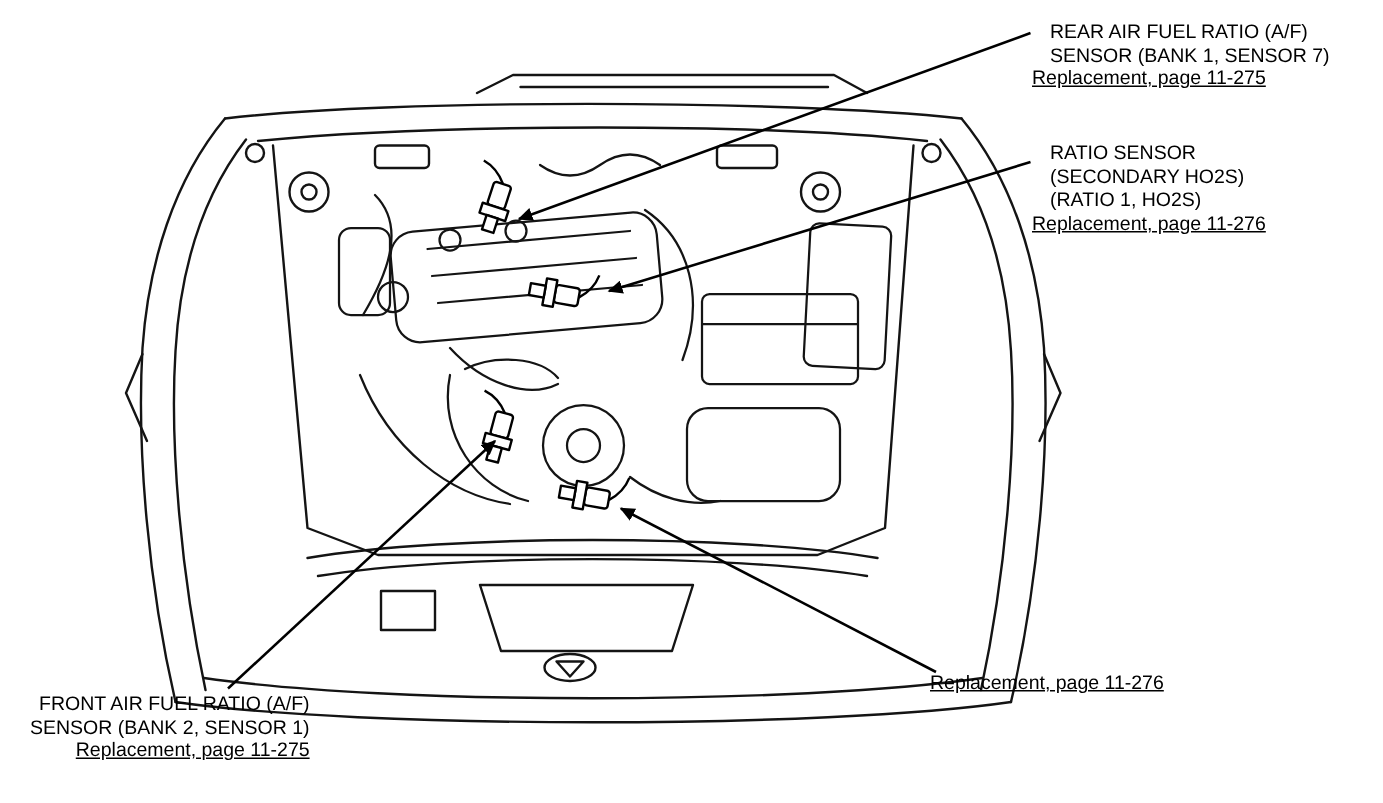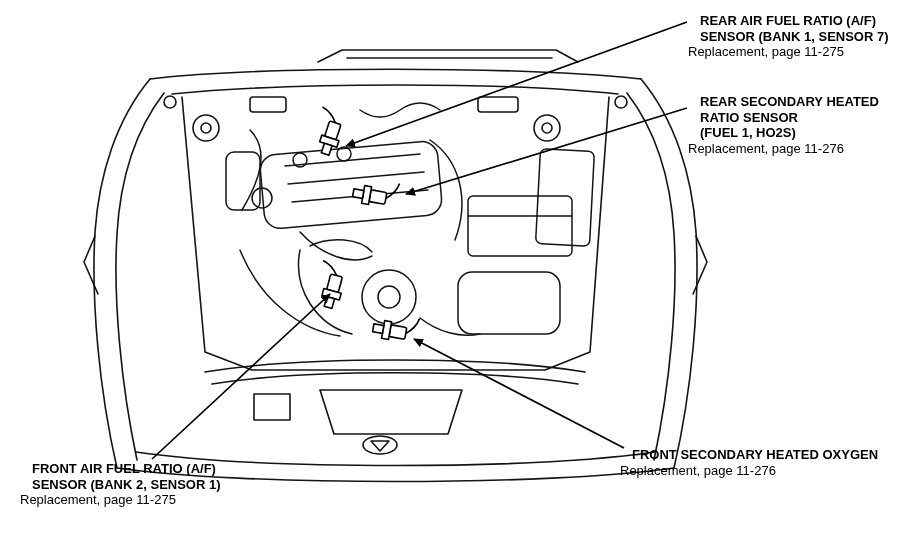--- a/index.html
+++ b/index.html
@@ -9,22 +9,22 @@
     font-family:"Liberation Sans",sans-serif;
     color:#000;
   }
   .stage{position:absolute;inset:0;}
   svg{position:absolute;left:0;top:0;}
   .callout{
     position:absolute;
     font-size:13px;line-height:15.5px;letter-spacing:0;
     white-space:nowrap;
   }
-  .callout .b{font-weight:700;padding-left:12px;}
-  .callout .n{font-weight:400;}
+  .callout .b{font-weight:400;padding-left:12px;}
+  .callout .n{font-weight:400;text-decoration:underline;}
 </style>
 </head>
 <body>
 
 <div class="stage">
 
   <svg width="922" height="535" viewBox="0 0 922 535">
     <defs>
       <marker id="arrow" markerWidth="11" markerHeight="9" refX="9" refY="4.5" orient="auto" markerUnits="userSpaceOnUse">
         <path d="M0,0 L10,4.5 L0,9 Z" fill="#000"></path>
@@ -133,30 +133,29 @@
     </g>
   </svg>
 
   <div class="callout" style="left:688px;top:13px;">
     <div class="b">REAR AIR FUEL RATIO (A/F)</div>
     <div class="b">SENSOR (BANK 1, SENSOR 7)</div>
     <div class="n">Replacement, page 11-275</div>
   </div>
 
   <div class="callout" style="left:688px;top:94px;">
-    <div class="b">REAR SECONDARY HEATED</div>
     <div class="b">RATIO SENSOR</div>
-    <div class="b">(FUEL 1, HO2S)</div>
+    <div class="b">(SECONDARY HO2S)</div>
+    <div class="b">(RATIO 1, HO2S)</div>
     <div class="n">Replacement, page 11-276</div>
   </div>
 
-  <div class="callout" style="left:20px;top:461px;">
+  <div class="callout" style="left:8px;top:461px;text-align:right;">
     <div class="b">FRONT AIR FUEL RATIO (A/F)</div>
     <div class="b">SENSOR (BANK 2, SENSOR 1)</div>
     <div class="n">Replacement, page 11-275</div>
   </div>
 
   <div class="callout" style="left:620px;top:447px;">
-    <div class="b">FRONT SECONDARY HEATED OXYGEN</div>
     <div class="n">Replacement, page 11-276</div>
   </div>
 
 </div>
 
 </body></html>

